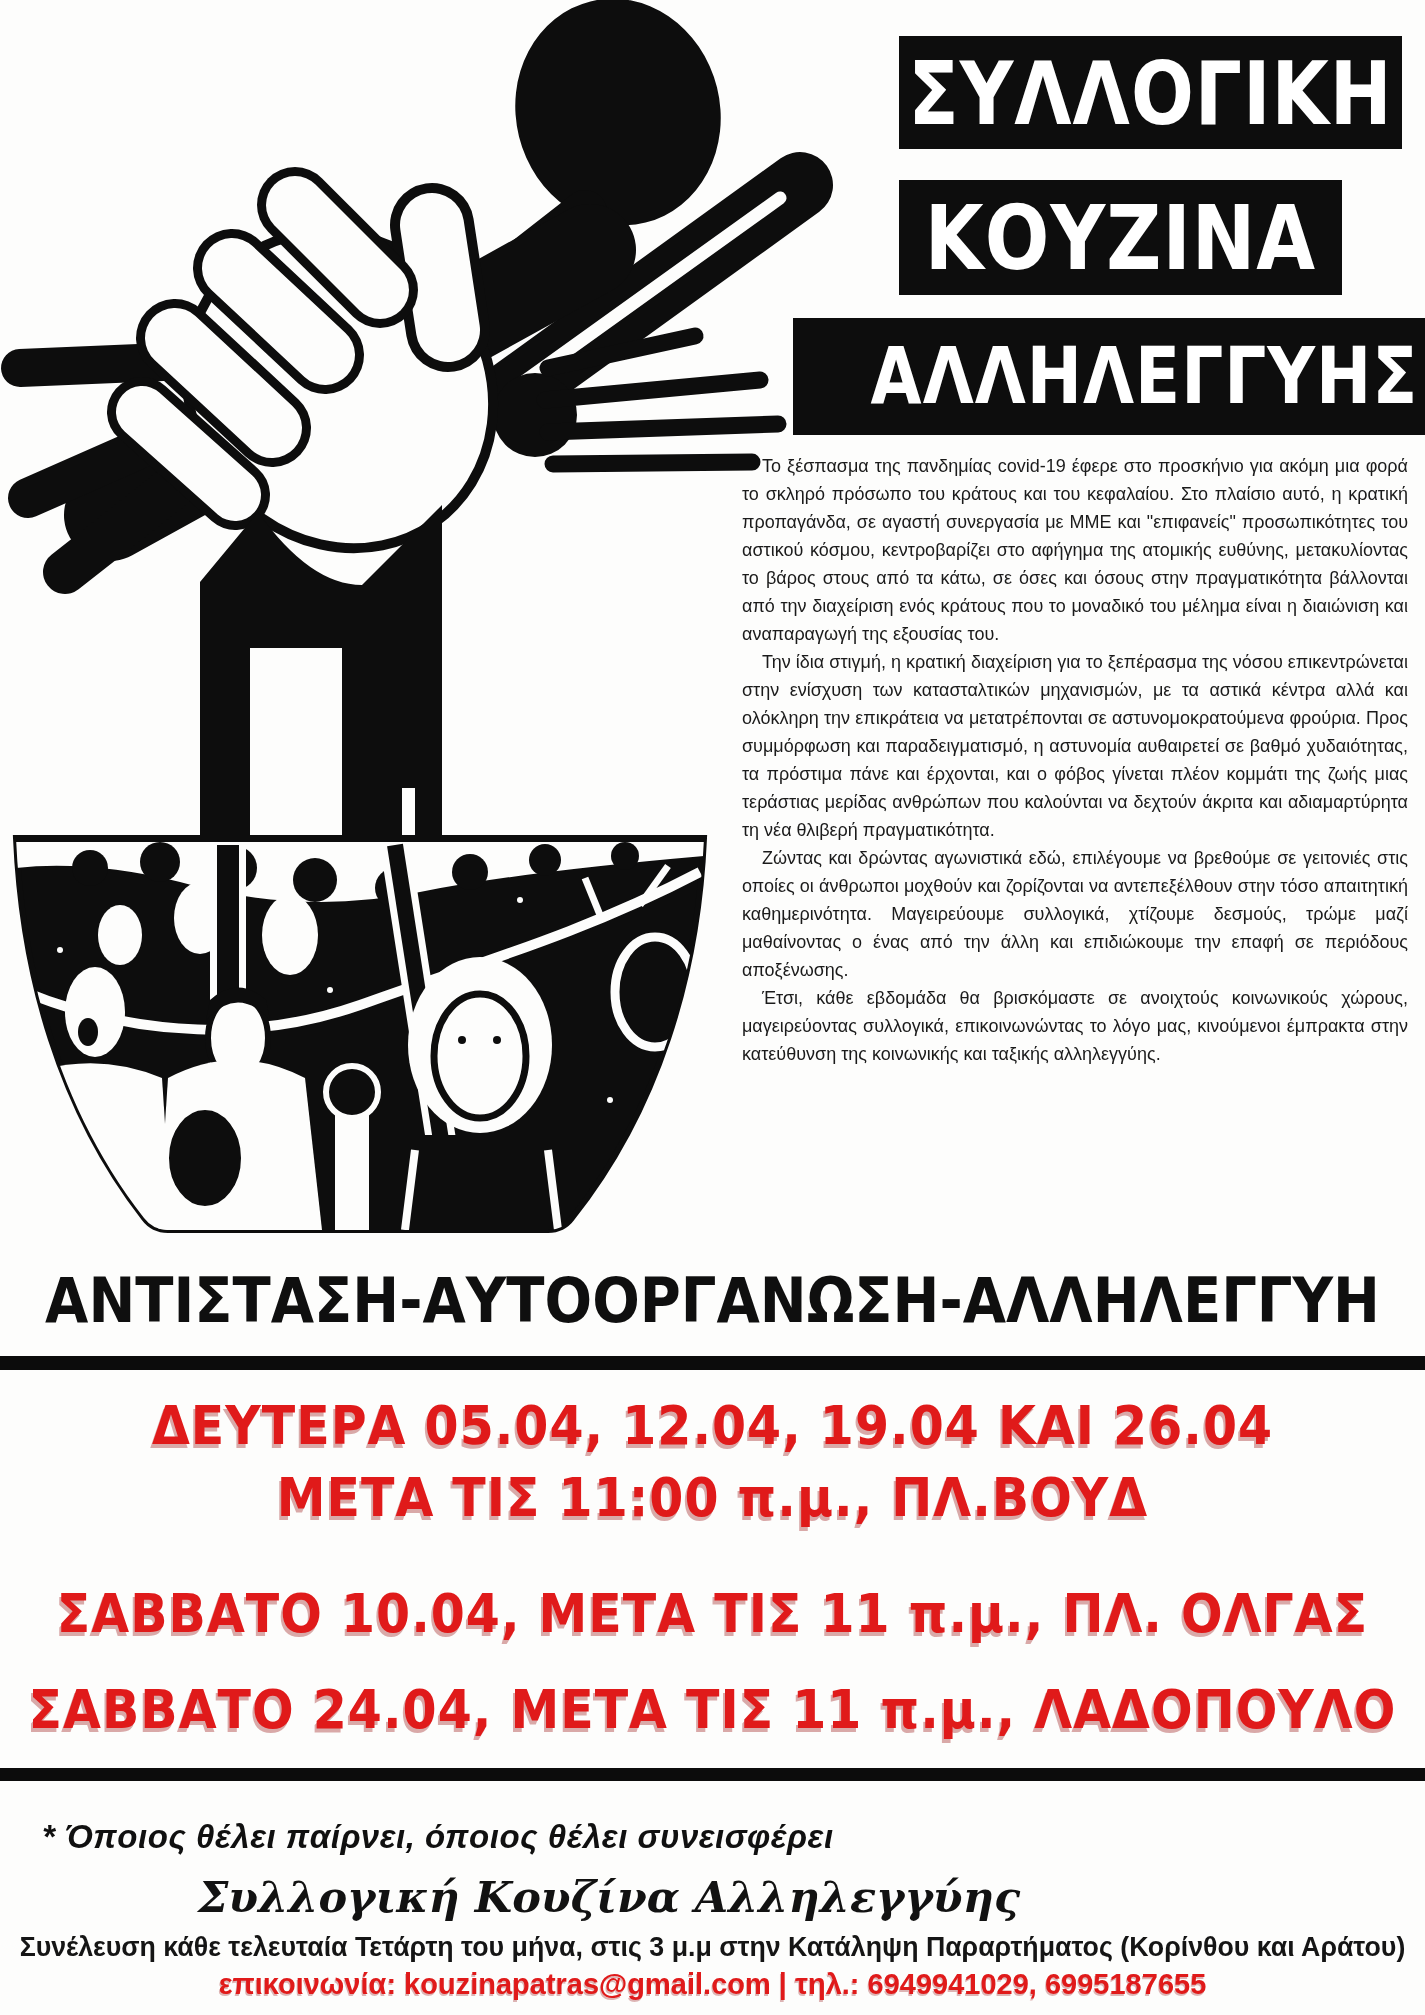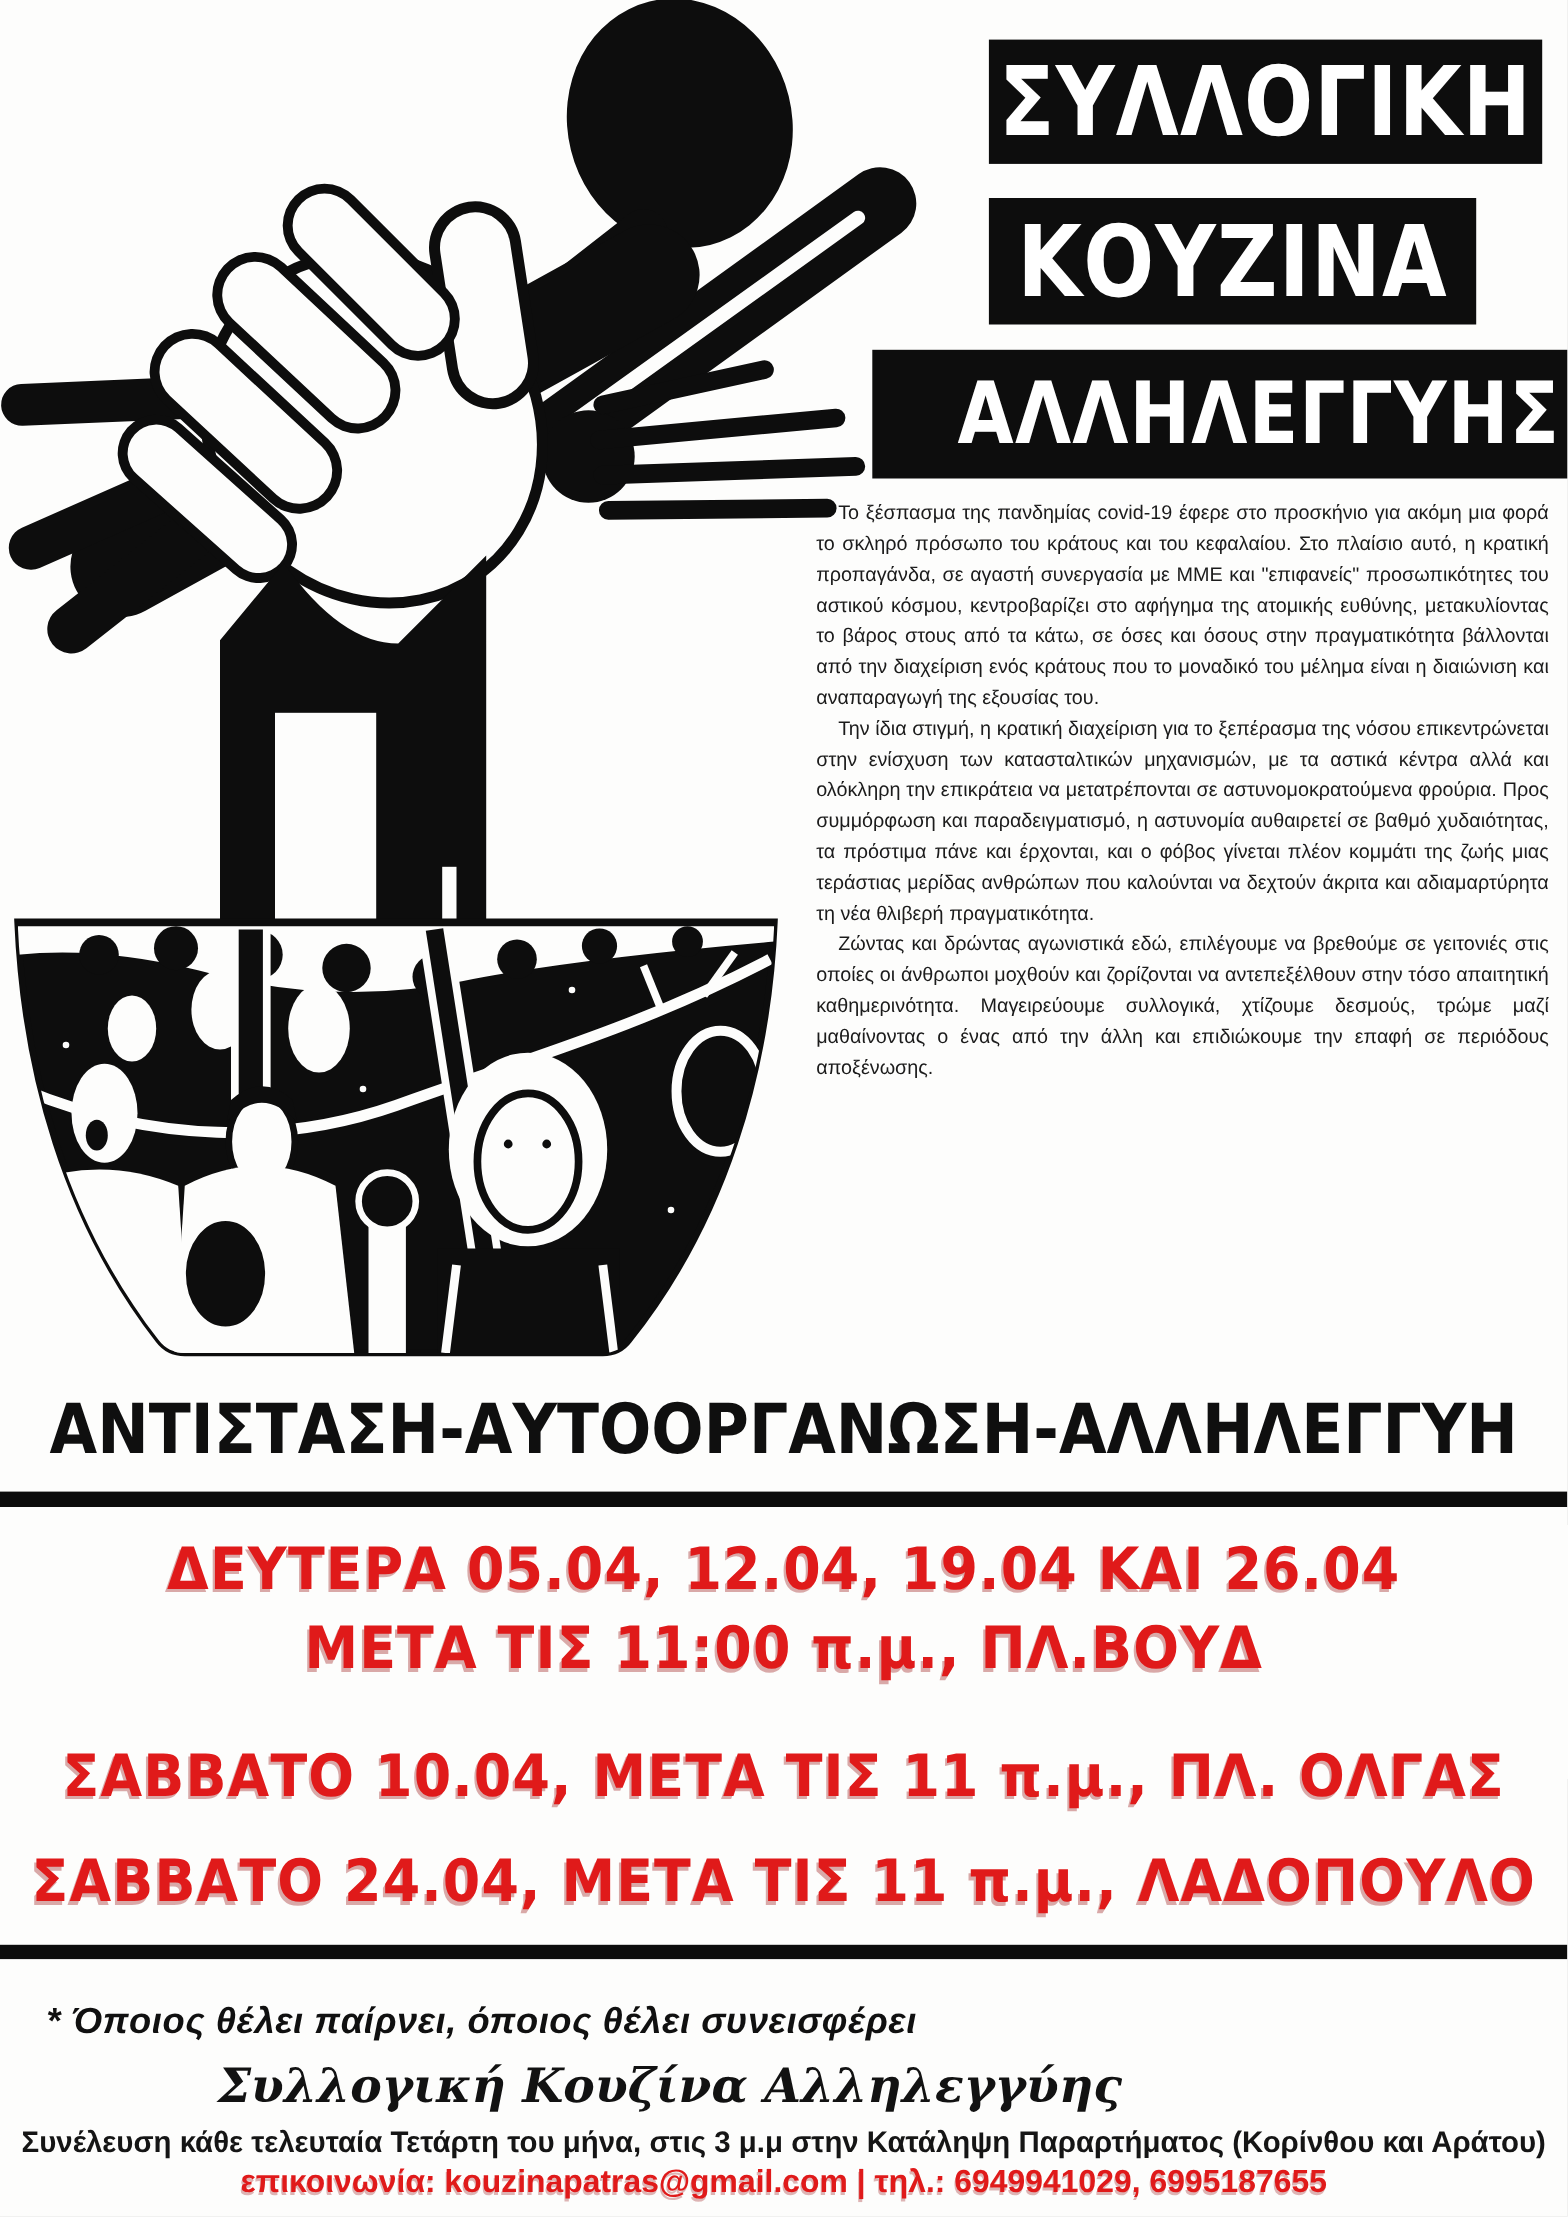--- a/index.html
+++ b/index.html
@@ -189,20 +189,21 @@
     <span>ΚΟΥΖΙΝΑ</span>
   </div>
   <div class="tblock tb3">
     <span>ΑΛΛΗΛΕΓΓΥΗΣ</span>
   </div>
 
   <div class="bodytext">
     <p>Το ξέσπασμα της πανδημίας covid-19 έφερε στο προσκήνιο για ακόμη μια φορά το σκληρό πρόσωπο του κράτους και του κεφαλαίου. Στο πλαίσιο αυτό, η κρατική προπαγάνδα, σε αγαστή συνεργασία με ΜΜΕ και "επιφανείς" προσωπικότητες του αστικού κόσμου, κεντροβαρίζει στο αφήγημα της ατομικής ευθύνης, μετακυλίοντας το βάρος στους από τα κάτω, σε όσες και όσους στην πραγματικότητα βάλλονται από την διαχείριση ενός κράτους που το μοναδικό του μέλημα είναι η διαιώνιση και αναπαραγωγή της εξουσίας του.</p>
     <p>Την ίδια στιγμή, η κρατική διαχείριση για το ξεπέρασμα της νόσου επικεντρώνεται στην ενίσχυση των κατασταλτικών μηχανισμών, με τα αστικά κέντρα αλλά και ολόκληρη την επικράτεια να μετατρέπονται σε αστυνομοκρατούμενα φρούρια. Προς συμμόρφωση και παραδειγματισμό, η αστυνομία αυθαιρετεί σε βαθμό χυδαιότητας, τα πρόστιμα πάνε και έρχονται, και ο φόβος γίνεται πλέον κομμάτι της ζωής μιας τεράστιας μερίδας ανθρώπων που καλούνται να δεχτούν άκριτα και αδιαμαρτύρητα τη νέα θλιβερή πραγματικότητα.</p>
     <p>Ζώντας και δρώντας αγωνιστικά εδώ, επιλέγουμε να βρεθούμε σε γειτονιές στις οποίες οι άνθρωποι μοχθούν και ζορίζονται να αντεπεξέλθουν στην τόσο απαιτητική καθημερινότητα. Μαγειρεύουμε συλλογικά, χτίζουμε δεσμούς, τρώμε μαζί μαθαίνοντας ο ένας από την άλλη και επιδιώκουμε την επαφή σε περιόδους αποξένωσης.</p>
+    <p>Έτσι, κάθε εβδομάδα θα βρισκόμαστε σε ανοιχτούς κοινωνικούς χώρους, μαγειρεύοντας συλλογικά, επικοινωνώντας το λόγο μας, κινούμενοι έμπρακτα στην κατεύθυνση της κοινωνικής και ταξικής αλληλεγγύης.</p>
   </div>
 
   <div class="slogan">ΑΝΤΙΣΤΑΣΗ-ΑΥΤΟΟΡΓΑΝΩΣΗ-ΑΛΛΗΛΕΓΓΥΗ</div>
   <div class="bar bar1"></div>
 
   <div class="sched s1">ΔΕΥΤΕΡΑ 05.04, 12.04, 19.04 ΚΑΙ 26.04</div>
   <div class="sched s2">ΜΕΤΑ ΤΙΣ 11:00 π.μ., ΠΛ.ΒΟΥΔ</div>
   <div class="sched s3">ΣΑΒΒΑΤΟ 10.04, ΜΕΤΑ ΤΙΣ 11 π.μ., ΠΛ. ΟΛΓΑΣ</div>
   <div class="sched s4">ΣΑΒΒΑΤΟ 24.04, ΜΕΤΑ ΤΙΣ 11 π.μ., ΛΑΔΟΠΟΥΛΟ</div>
 

